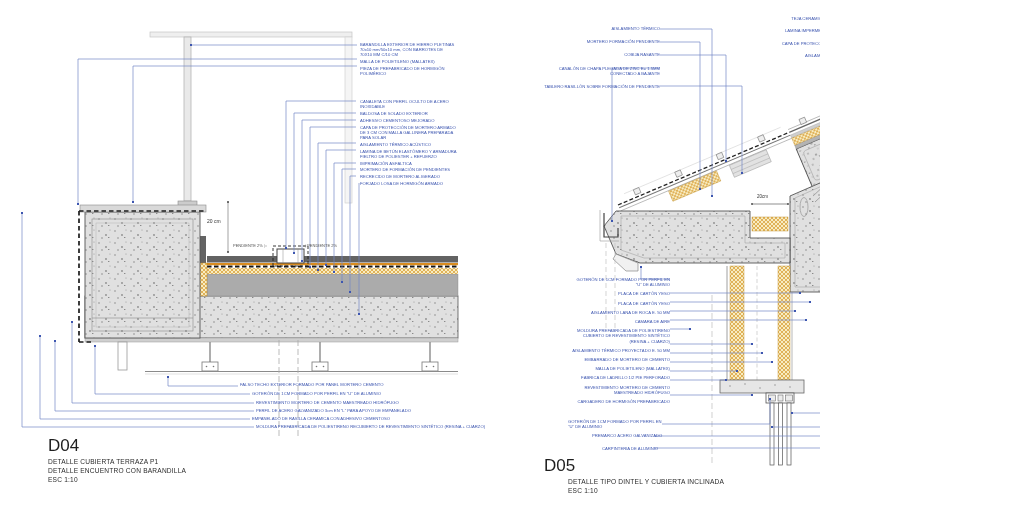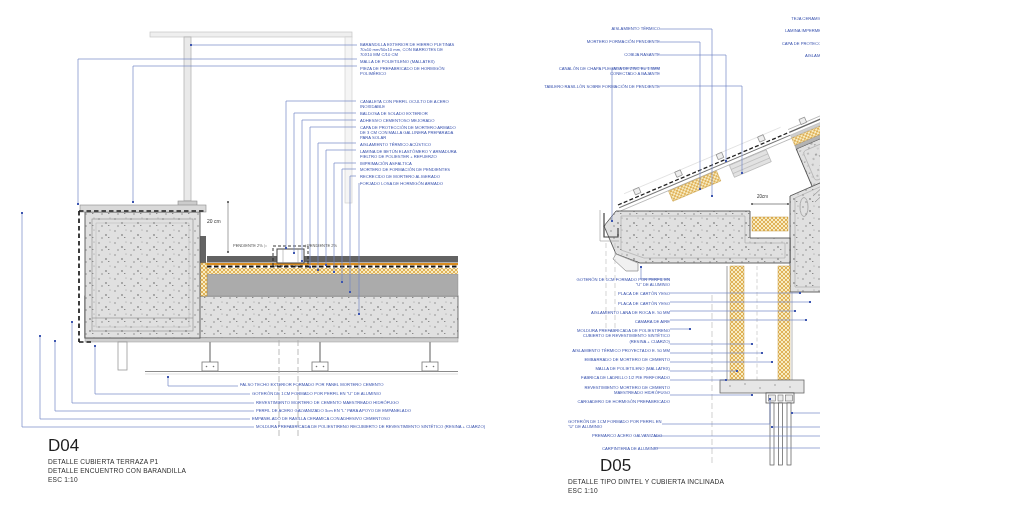--- a/index.html
+++ b/index.html
@@ -308,17 +308,17 @@
 <div class="lblw" style="left:568px;top:419px;width:95px">GOTERÓN DE 1CM FORMADO POR PERFIL EN "U" DE ALUMINIO</div>
 <span class="lbl" style="left:592px;top:433px">PREMARCO ACERO GALVANIZADO</span>
 <span class="lbl" style="left:602px;top:446px">CARPINTERÍA DE ALUMINIO</span>
 <div class="ann g26" style="left:866px;top:333px;width:97px">
       <div class="ai">TECHO DE DUELAS Y VIGAS DE MADERA DESCANSANDO BAJO SUBESTRUCTURA METÁLICA SUSPENDIDA DE ACERO GALVANIZADO</div>
       <div class="ai">PINTURA TÉRMICA PARA PUENTE TÉRMICO</div>
     </div>
 <span class="lbl" style="left:890px;top:410px">CANDILEJA</span>
 <span class="lbl" style="left:890px;top:424px">LÁMINA ESPUMA FOAM E. 50 MM</span>
 <span class="dim" style="left:757px;top:194px;font-size:4.5px">20cm</span>
-<span class="tcode" style="left:600px;top:456px">D05</span>
+<span class="tcode" style="left:544px;top:456px">D05</span>
 <span class="tsub" style="left:568px;top:478px">DETALLE TIPO DINTEL  Y CUBIERTA INCLINADA</span>
 <span class="tsub" style="left:568px;top:487px">ESC 1:10</span>
 
 </div>
 
 </body></html>

